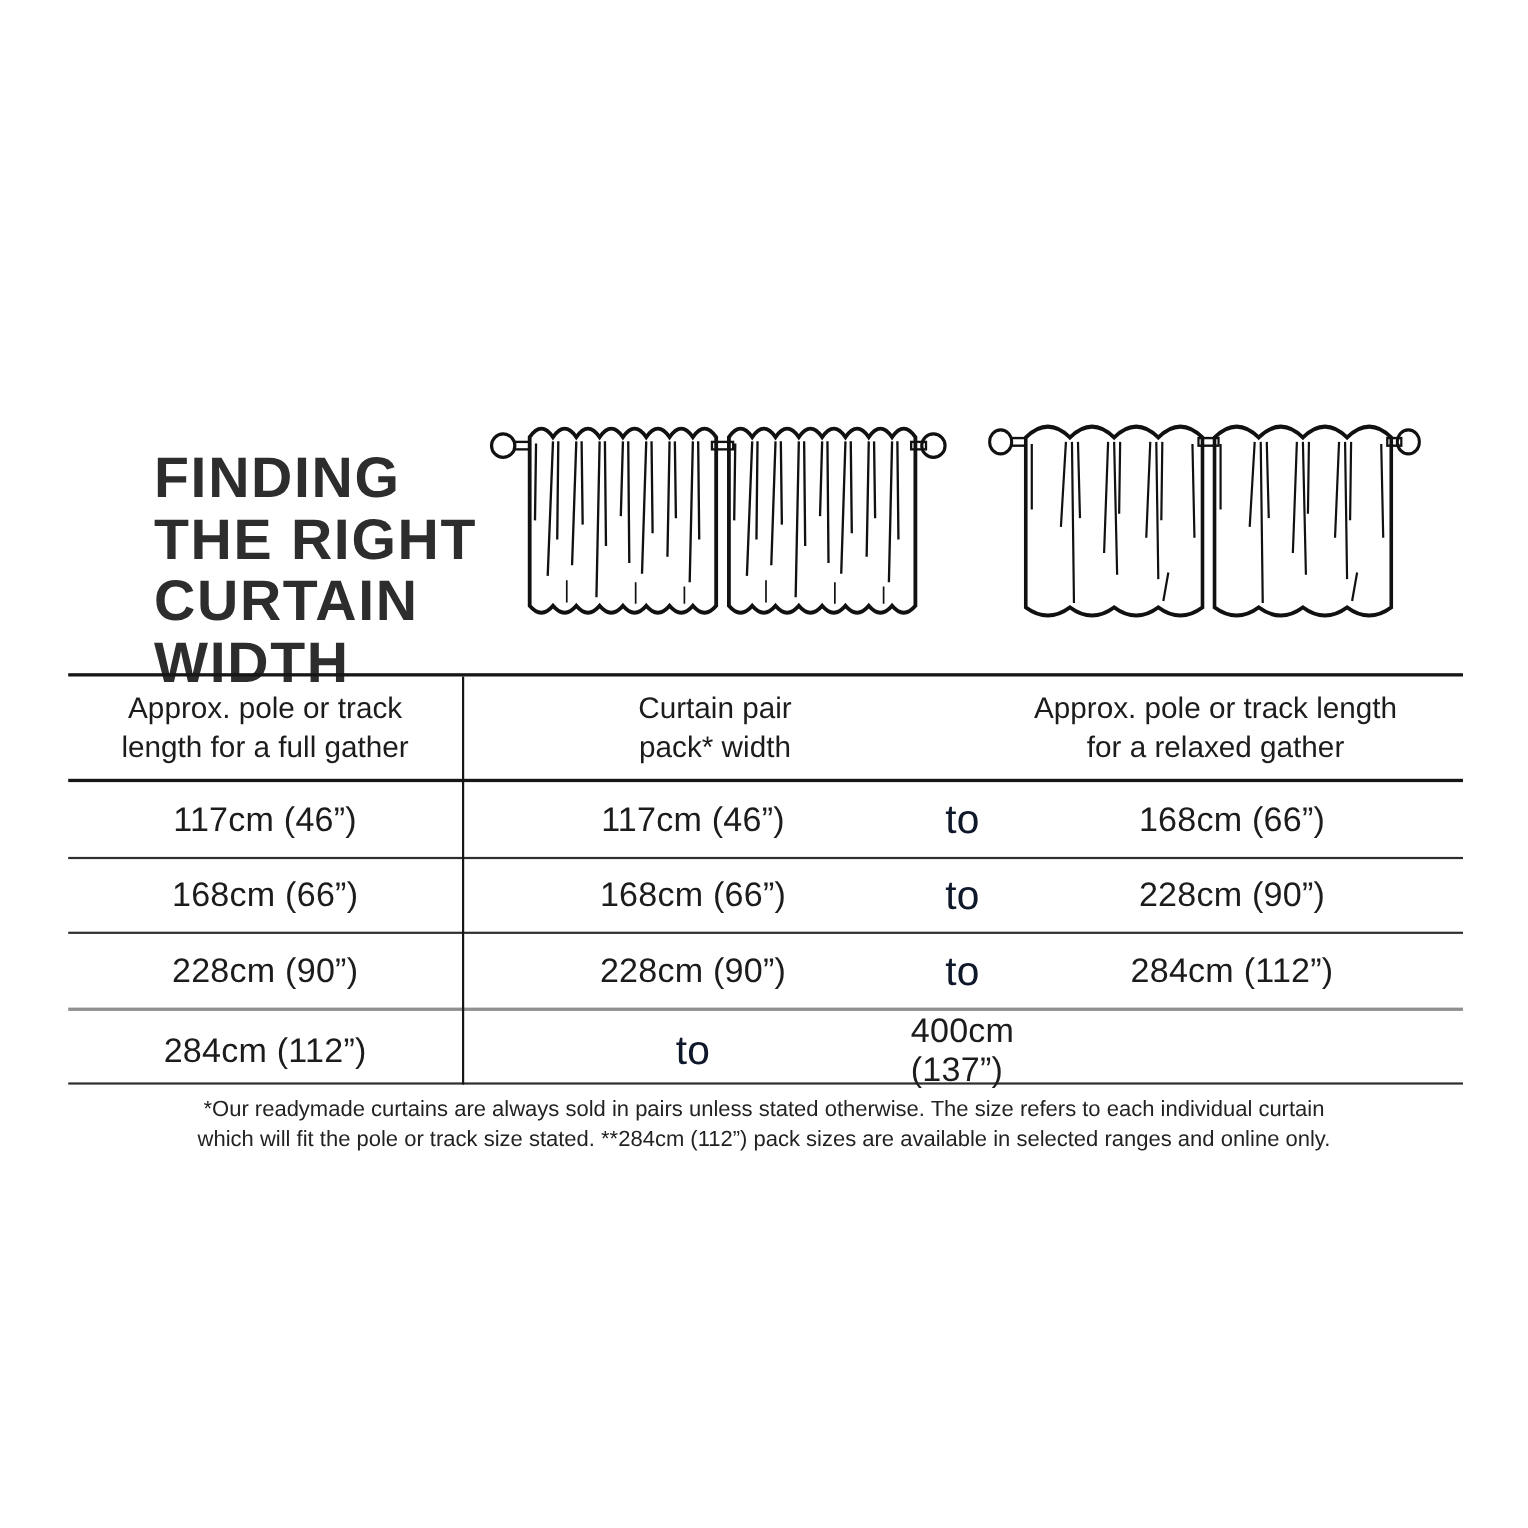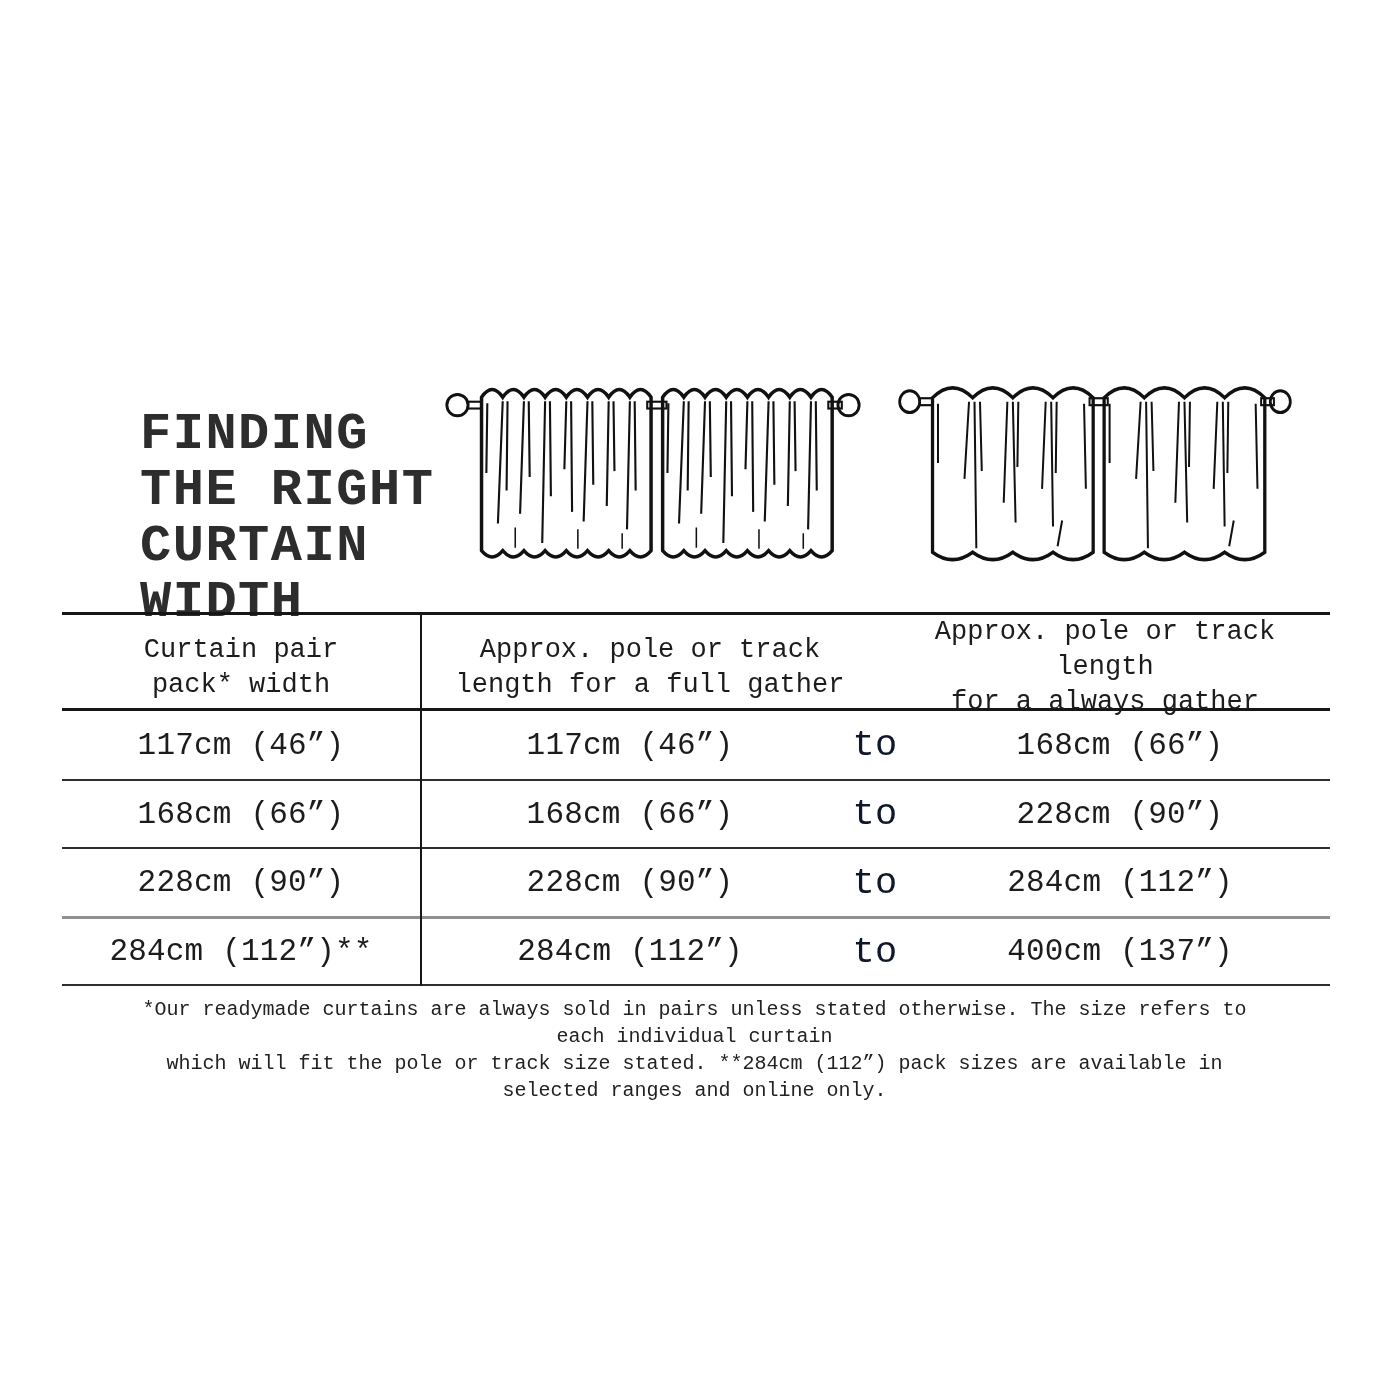--- a/index.html
+++ b/index.html
@@ -1,20 +1,20 @@
 <!DOCTYPE html>
 <html><head>
 <meta charset="utf-8">
 <style>
   html,body{margin:0;padding:0;background:#ffffff;}
   .page{
     position:relative;
     width:1389px;height:1389px;
     background:#ffffff;
-    font-family:Liberation Mono, monospace;
+    font-family:Liberation Sans, sans-serif;
     color:#222;
     overflow:hidden;
   }
   
   .title{
     position:absolute;left:140px;top:372px;
     font-size:52px;font-weight:700;line-height:56px;
     letter-spacing:1.5px;color:#2d2d2d;
     white-space:pre-line;
   }
@@ -123,26 +123,26 @@
            M310 30 L306 132 M316 30 L319 152 M322 30 L321 96
            M352 30 L348 118 M358 30 L360 156 M364 30 L363 102
            M394 32 L396 118 M370 150 L365 176"></path>
     </svg>
   </div>
 
   <div class="size-table">
     <div class="vline"></div>
 
     <div class="thead">
+      <div class="th">Approx. pole or track
+length for a full gather</div>
       <div class="th">Curtain pair
 pack* width</div>
-      <div class="th">Approx. pole or track
-length for a full gather</div>
       <div class="th">Approx. pole or track length
-for a always gather</div>
+for a relaxed gather</div>
     </div>
 
     <div class="trow r1">
       <div class="td">117cm (46”)</div>
       <div class="td">117cm (46”)</div>
       <div class="td td-to">to</div>
       <div class="td">168cm (66”)</div>
     </div>
 
     <div class="trow r2">
@@ -153,21 +153,20 @@
     </div>
 
     <div class="trow r3">
       <div class="td">228cm (90”)</div>
       <div class="td">228cm (90”)</div>
       <div class="td td-to">to</div>
       <div class="td">284cm (112”)</div>
     </div>
 
     <div class="trow r4">
-      <div class="td">284cm (112”)**</div>
       <div class="td">284cm (112”)</div>
       <div class="td td-to">to</div>
       <div class="td">400cm (137”)</div>
     </div>
   </div>
 
   <p class="footnote">*Our readymade curtains are always sold in pairs unless stated otherwise. The size refers to each individual curtain
 which will fit the pole or track size stated. **284cm (112”) pack sizes are available in selected ranges and online only.</p>
 
 </div>

